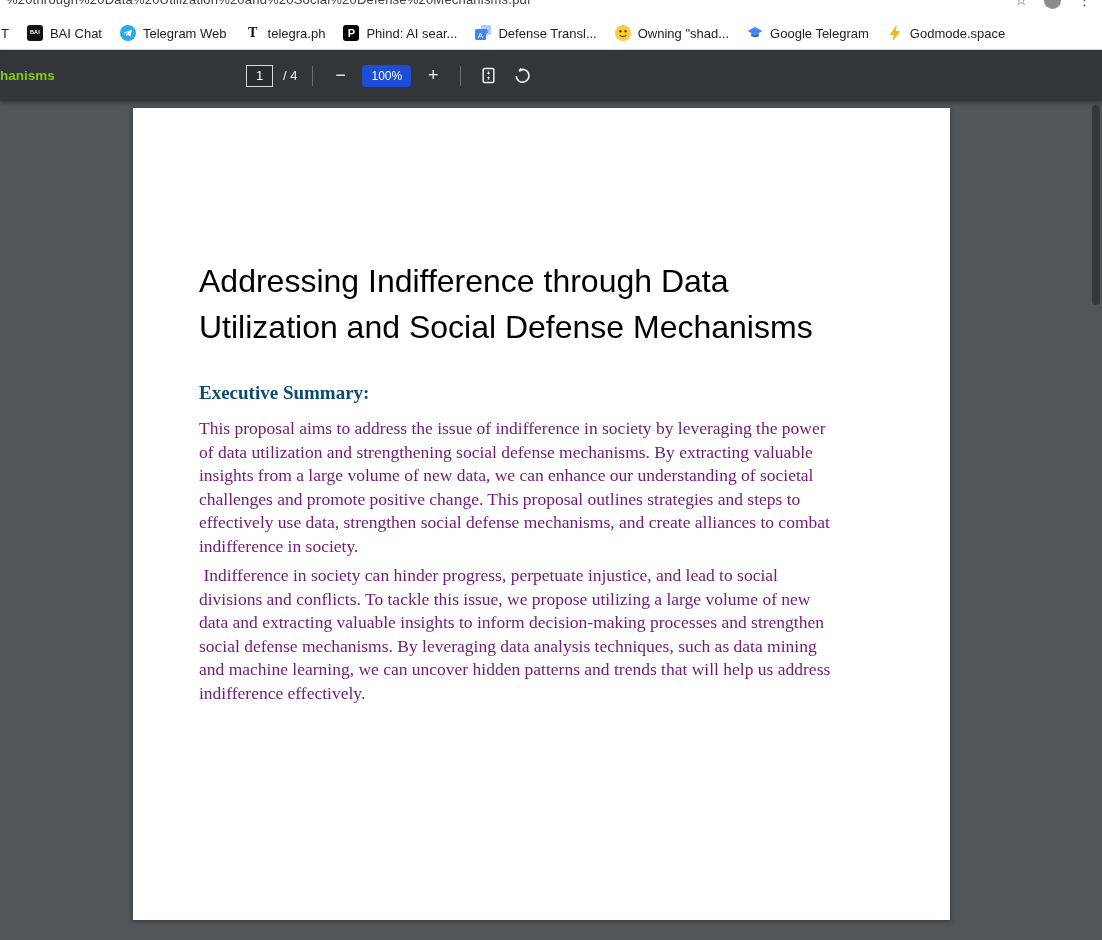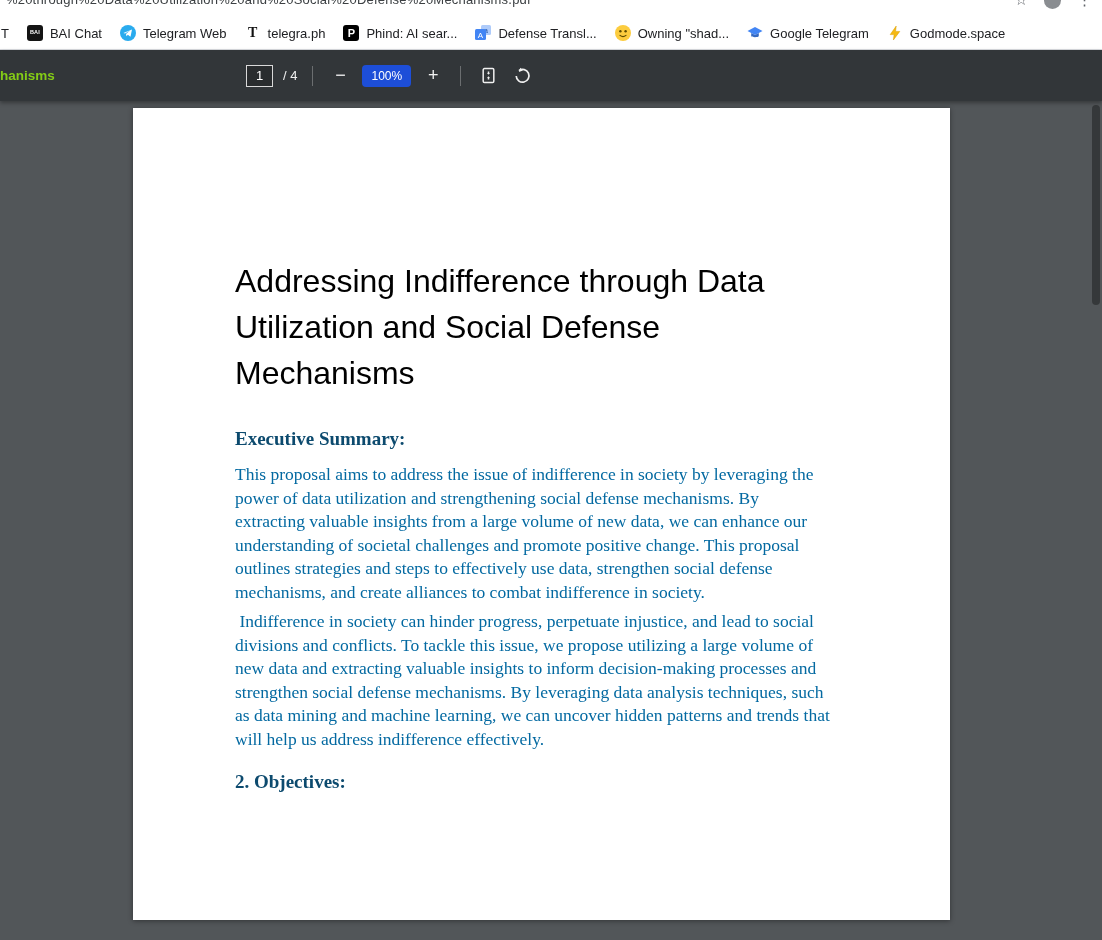--- a/index.html
+++ b/index.html
@@ -35,26 +35,26 @@
   .page-of { font-size:13px; color:#f1f1f1; }
   .tb-divider { width:1px; height:20px; background:rgba(255,255,255,.28); margin:0 5px; }
   .tb-btn { width:24px; height:24px; display:flex; align-items:center; justify-content:center;
             color:#f1f1f1; font-size:18px; border-radius:50%; cursor:pointer; }
   .zoom-pill { background:#1d4ed8; border-radius:4px; padding:4px 9px; font-size:12px; color:#fff; }
 
   
   .viewer { position:relative; height:839px; background:#525659; overflow:hidden; }
   .page { position:absolute; left:133px; top:7px; width:817px; height:812px; background:#fff;
           box-shadow:0 1px 5px rgba(0,0,0,.4); overflow:hidden; }
-  .page-inner { padding:150px 117px 0 102px; }
+  .page-inner { padding:150px 117px 0 66px; }
   .doc-title { font-family:"Liberation Sans",sans-serif; font-weight:400; font-size:32px; line-height:46px;
                color:#000; margin-bottom:32px; }
   .section-heading { font-family:"Liberation Serif",serif; font-size:19px; font-weight:700; color:#0c4a6e;
                      margin:20px 0 13px; }
-  .para { font-family:"Liberation Serif",serif; font-size:17.5px; line-height:23.5px; color:#0369a1;
+  .para { font-family:"Liberation Serif",serif; font-size:17.5px; line-height:23.5px; color:#701a75;
           white-space:pre-wrap; margin-bottom:6px; }
   .v-scrollbar { position:absolute; right:2px; top:4px; width:8px; height:200px;
                  background:rgba(0,0,0,.35); border-radius:4px; }
 </style>
 </head>
 <body>
 
 <div class="url-strip">
   <span class="url-text">%20through%20Data%20Utilization%20and%20Social%20Defense%20Mechanisms.pdf</span>
   <div class="url-icons">
@@ -167,17 +167,16 @@
 <div class="viewer">
   <div class="page">
     <div class="page-inner">
       <h1 class="doc-title">Addressing Indifference through Data Utilization and Social Defense Mechanisms</h1>
 
       <h2 class="section-heading">Executive Summary:</h2>
       <p class="para">This proposal aims to address the issue of indifference in society by leveraging the power of data utilization and strengthening social defense mechanisms. By extracting valuable insights from a large volume of new data, we can enhance our understanding of societal challenges and promote positive change. This proposal outlines strategies and steps to effectively use data, strengthen social defense mechanisms, and create alliances to combat indifference in society.</p>
 
       <p class="para"> Indifference in society can hinder progress, perpetuate injustice, and lead to social divisions and conflicts. To tackle this issue, we propose utilizing a large volume of new data and extracting valuable insights to inform decision-making processes and strengthen social defense mechanisms. By leveraging data analysis techniques, such as data mining and machine learning, we can uncover hidden patterns and trends that will help us address indifference effectively.</p>
 
-      <h2 class="section-heading">2. Objectives:</h2>
     </div>
   </div>
   <div class="v-scrollbar"></div>
 </div>
 
 </body></html>

